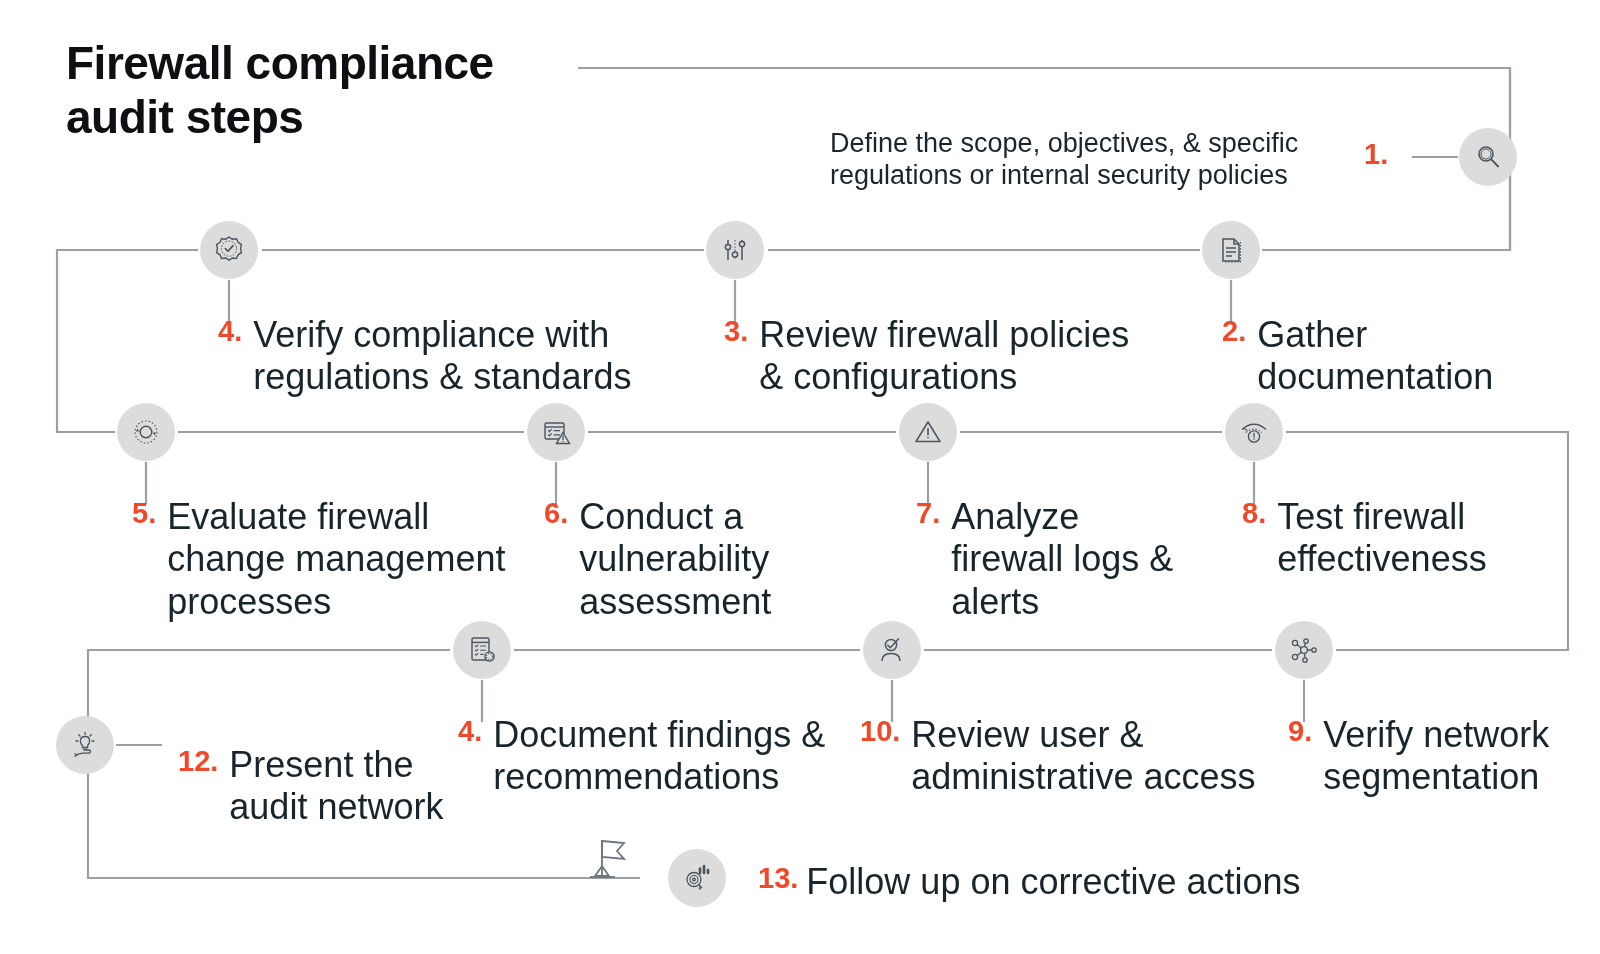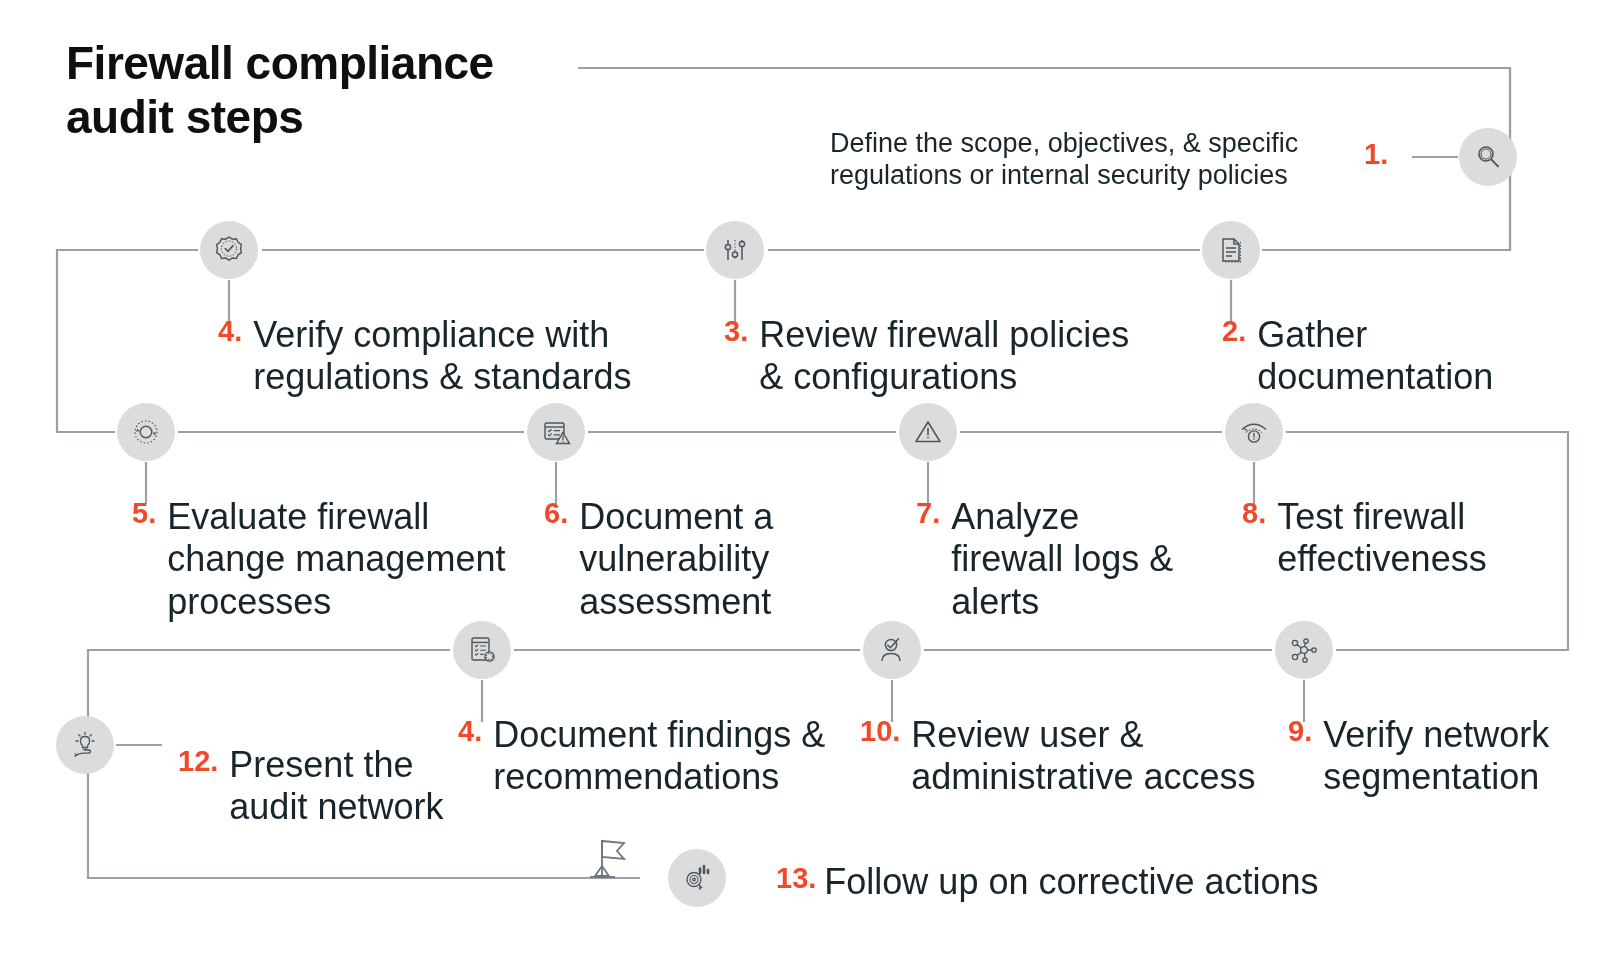--- a/index.html
+++ b/index.html
@@ -299,21 +299,21 @@
 
   <div class="step" style="left:132px;top:496px;">
     <span class="num">5.</span>
     <span class="txt">Evaluate firewall
 change management
 processes</span>
   </div>
 
   <div class="step" style="left:544px;top:496px;">
     <span class="num">6.</span>
-    <span class="txt">Document a
+    <span class="txt">Conduct a
 vulnerability
 assessment</span>
   </div>
 
   <div class="step" style="left:916px;top:496px;">
     <span class="num">7.</span>
     <span class="txt">Analyze
 firewall logs &amp;
 alerts</span>
   </div>
@@ -341,18 +341,18 @@
     <span class="txt">Document findings &amp;
 recommendations</span>
   </div>
 
   <div class="step" style="left:178px;top:720px;margin-top:24px;">
     <span class="num">12.</span>
     <span class="txt">Present the
 audit network</span>
   </div>
 
-  <div class="step" style="left:776px;top:861px;gap:8px;">
+  <div class="step" style="left:758px;top:861px;gap:8px;">
     <span class="num">13.</span>
     <span class="txt">Follow up on corrective actions</span>
   </div>
 
 </div>
 
 </body></html>

